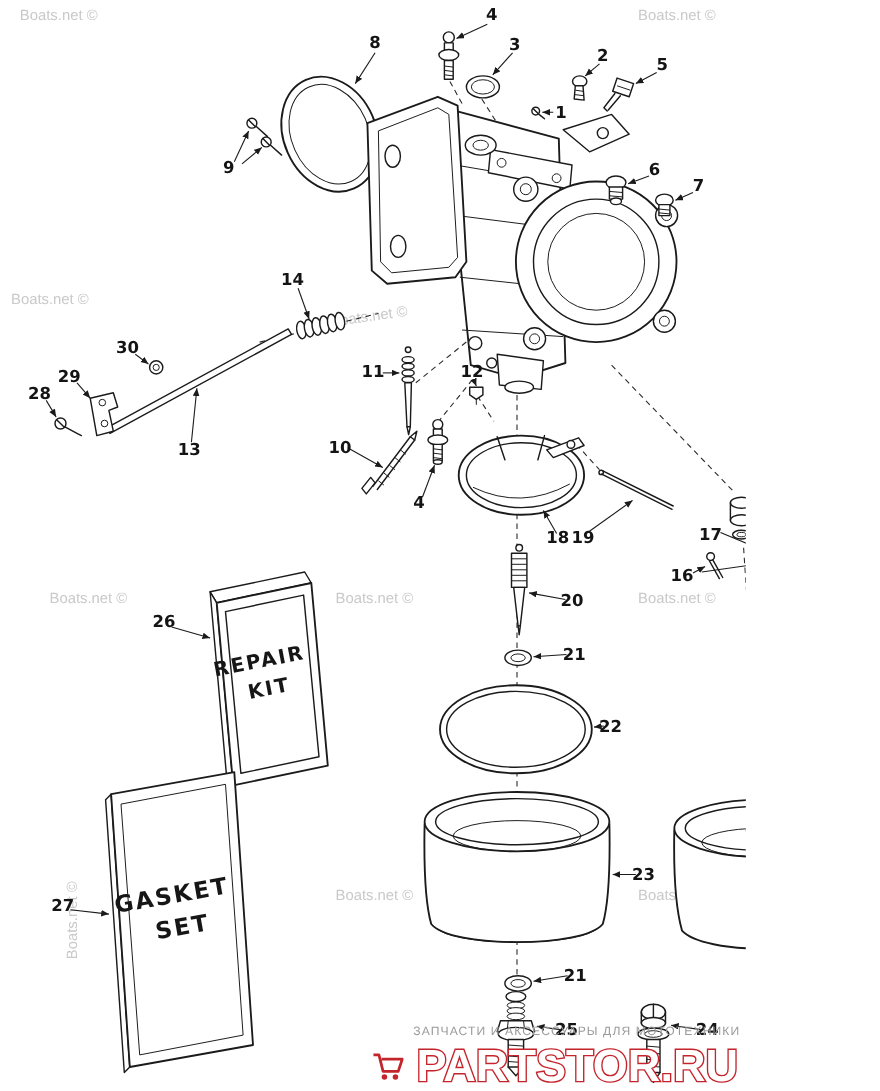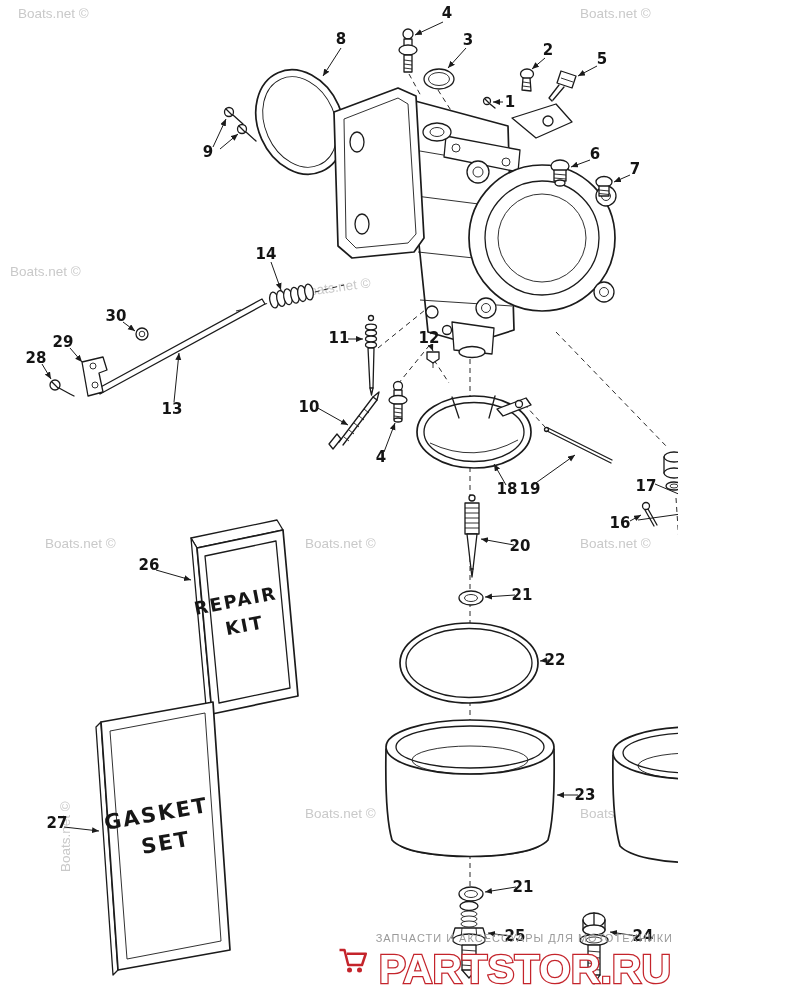--- a/index.html
+++ b/index.html
@@ -12,21 +12,21 @@
   .ln{stroke:#1b1b1b;fill:none;stroke-width:1.3;stroke-linecap:round;stroke-linejoin:round;}
   .lnb{stroke:#1b1b1b;fill:none;stroke-width:1.7;stroke-linecap:round;stroke-linejoin:round;}
   .thin{stroke:#1b1b1b;fill:none;stroke-width:0.9;}
   .fw{fill:#ffffff;}
   .dash{stroke:#2a2a2a;fill:none;stroke-width:1;stroke-dasharray:5 4;}
   .lead{stroke:#1b1b1b;fill:none;stroke-width:1;}
   .pn{font-family:"DejaVu Sans",sans-serif;font-size:15px;font-weight:700;fill:#141414;text-anchor:middle;}
   .boxtext{font-family:"DejaVu Sans",sans-serif;font-weight:700;fill:#161616;text-anchor:middle;}
   .footer{position:absolute;top:932px;right:5px;text-align:right;}
   .tagline{display:block;color:#9a9a9a;font-size:11px;letter-spacing:1px;margin-bottom:1px;}
-  .logorow{display:flex;align-items:flex-start;justify-content:flex-end;gap:6px;}
+  .logorow{display:flex;align-items:center;justify-content:flex-end;gap:6px;}
 </style>
 </head>
 <body>
 
 <div class="canvas">
 
   <span class="wm" style="left:18px;top:6px">Boats.net ©</span>
   <span class="wm" style="left:580px;top:6px">Boats.net ©</span>
   <span class="wm" style="left:10px;top:264px">Boats.net ©</span>
   <span class="wm tilt" style="left:300px;top:280px">Boats.net ©</span>

